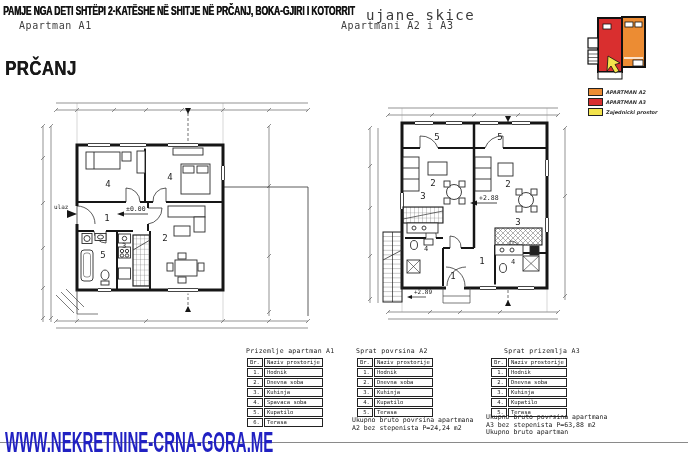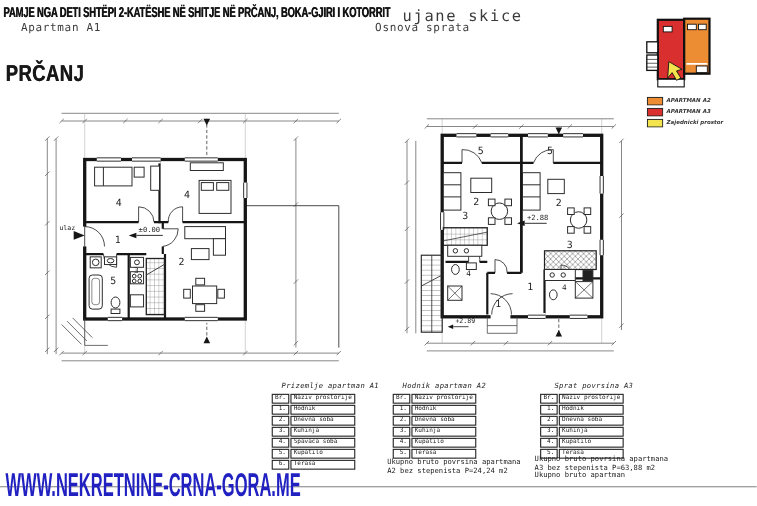--- a/index.html
+++ b/index.html
@@ -13,21 +13,21 @@
   .underlay{left:366px;top:7px;font-size:14px;letter-spacing:1.5px;color:#3a3a3a;z-index:2;white-space:nowrap;}
   .caption{font-size:10px;letter-spacing:0.6px;color:#3d3d3d;line-height:14px;z-index:1;}
   .cap-a1{left:19px;top:19px;}
   .cap-a23{left:341px;top:19px;}
   .prcanj{left:5px;top:56px;font-family:"Liberation Sans",sans-serif;font-weight:700;
     font-size:21px;color:#181818;text-shadow:0.5px 0 #181818;letter-spacing:0.5px;
     transform:scaleX(0.8);transform-origin:left top;white-space:nowrap;}
   .plan{position:absolute;}
   svg text{font-family:"DejaVu Sans Mono",monospace;fill:#222;}
   .rtab{position:absolute;z-index:2;}
-  .rtab .ttl{font-size:6.5px;color:#222;letter-spacing:0.3px;margin:0 0 2px 10px;white-space:nowrap;font-style:italic;}
+  .rtab .ttl{font-size:6.5px;color:#222;letter-spacing:0.3px;margin:0 0 2px 0;white-space:nowrap;}
   .rtab table{border-collapse:separate;border-spacing:1px;}
   .rtab td{border:1px solid #222;background:#fff;font-size:5.5px;line-height:7px;
     padding:0 2px;color:#222;white-space:nowrap;}
   .rtab td.no{min-width:9px;text-align:right;}
   .rtab td.nm{min-width:47px;}
   .rtab tr.hd td{border-bottom:1.5px solid #222;}
   .summ{position:absolute;font-size:6.5px;line-height:7.5px;color:#222;white-space:nowrap;z-index:2;}
   .legend{left:588px;top:88px;z-index:2;}
   .lrow{display:flex;align-items:center;margin-bottom:2px;}
   .lrow svg{margin-right:3px;display:block;}
@@ -41,21 +41,21 @@
 </head>
 <body>
 
 <div class="abs underlay">ujane skice</div>
 <div class="abs main-title">PAMJE NGA DETI SHTËPI 2-KATËSHE NË SHITJE NË PRČANJ, BOKA-GJIRI I KOTORRIT</div>
 
 <div class="abs caption cap-a1">
   <div>Apartman A1</div>
 </div>
 <div class="abs caption cap-a23">
-  <div>Osnova sprata</div>
+  <div>Apartmani A2 i A3</div>
 </div>
 
 <div class="abs prcanj">PRČANJ</div>
 
 <svg class="plan" style="left:36px;top:98px" width="281" height="241" viewBox="0 0 281 241">
   <defs>
     <pattern id="pGrid" width="4" height="5.2" patternUnits="userSpaceOnUse">
       <path d="M0 0H4M0 0V5.2" stroke="#555" stroke-width="0.5" fill="none"></path>
     </pattern>
     <pattern id="pX" width="5" height="5" patternUnits="userSpaceOnUse">
@@ -377,21 +377,21 @@
         </tr>
     <tr>
           <td class="no">6.</td>
           <td class="nm">Terasa</td>
         </tr>
   </tbody>
     </table>
 </div>
 
 <div class="rtab" style="left:356px;top:347px">
-  <div class="ttl">Hodnik apartman A2</div>
+  <div class="ttl">Sprat povrsina A2</div>
   <table>
     <tbody>
         <tr class="hd">
           <td class="no">Br.</td>
           <td class="nm">Naziv prostorije</td>
         </tr>
     <tr>
           <td class="no">1.</td>
           <td class="nm">Hodnik</td>
         </tr>
@@ -409,21 +409,21 @@
         </tr>
     <tr>
           <td class="no">5.</td>
           <td class="nm">Terasa</td>
         </tr>
   </tbody>
     </table>
 </div>
 
 <div class="rtab" style="left:490px;top:347px">
-  <div class="ttl" style="margin-left:14px">Sprat povrsina A3</div>
+  <div class="ttl" style="margin-left:14px">Sprat prizemlja A3</div>
   <table>
     <tbody>
         <tr class="hd">
           <td class="no">Br.</td>
           <td class="nm">Naziv prostorije</td>
         </tr>
     <tr>
           <td class="no">1.</td>
           <td class="nm">Hodnik</td>
         </tr>

